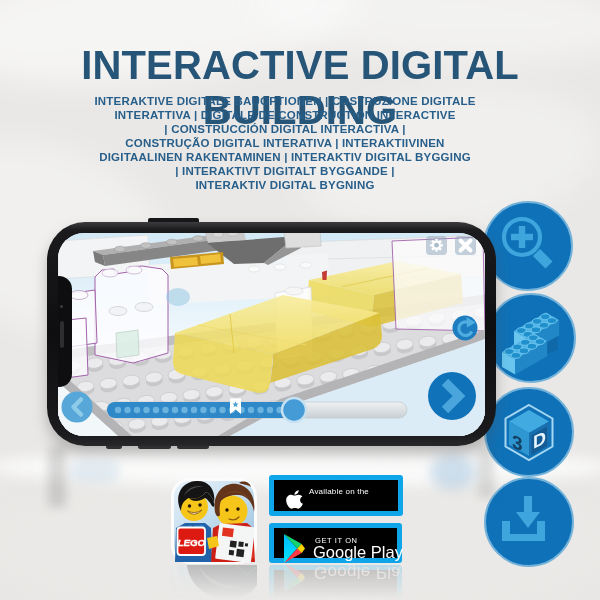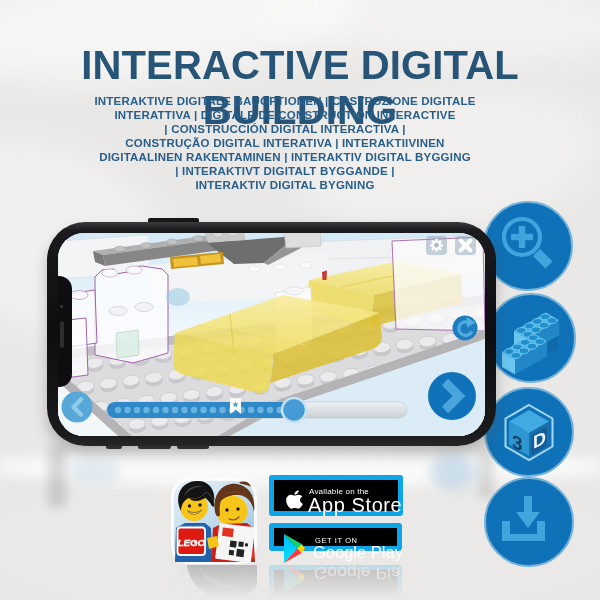--- a/index.html
+++ b/index.html
@@ -433,24 +433,23 @@
 <text x="20.3" y="67.5" font-size="9.8" font-weight="bold" font-style="italic" fill="#fff" text-anchor="middle" stroke="#fff" stroke-width="0.35">LEGO</text>
 </g>
 </g>
 </svg>
 
 <div class="badge" style="left:269px;top:475px;">
 <svg style="position:absolute;left:12px;top:9px;" width="17" height="21" viewBox="0 0 384 512" preserveAspectRatio="none">
 <path fill="#fff" d="M318.7 268.7c-.2-36.7 16.4-64.4 50-84.8-18.8-26.9-47.2-41.7-84.7-44.6-35.5-2.7-74.3 20.7-88.5 20.7-15 0-49.4-19.7-76.4-19.7C63.3 141.2 4 184.8 4 273.5q0 39.3 14.4 81.2c12.8 36.7 59 126.7 107.2 125.2 25.2-.6 43-17.9 75.8-17.9 31.8 0 48.3 17.9 76.4 17.9 48.6-.7 90.4-82.5 102.6-119.3-65.2-30.7-61.7-90-61.7-91.9zm-56.6-164.2c27.3-32.4 24.8-61.9 24-72.5-24.1 1.4-52 16.4-67.9 34.9-17.5 19.8-27.8 44.3-25.6 71.9 26.1 2 49.9-11.4 69.5-34.3z"></path>
 </svg>
 <span class="small" style="left:35px;top:7px;font-size:8px;">Available on the</span>
-<span class="big" style="left:34px;top:14px;font-size:20px;letter-spacing:0.6px;">App Store</span>
-</div>
-
-<div class="badge" style="left:269px;top:523px;width:133px;height:28px;">
+</div>
+
+<div class="badge" style="left:269px;top:523px;width:133px;height:40px;">
 <svg style="position:absolute;left:10px;top:6px;" width="21" height="29" viewBox="0 0 26.6 32" preserveAspectRatio="none">
 <defs>
 <linearGradient id="gpc" x1="0" y1="0" x2="0" y2="1">
 <stop offset="0" stop-color="#00b9ff"></stop>
             <stop offset="1" stop-color="#00e6ff"></stop>
 </linearGradient>
 <linearGradient id="barg" x1="0" y1="0" x2="0" y2="1">
 <stop offset="0" stop-color="#eef1f3"></stop>
             <stop offset="1" stop-color="#c9d0d5"></stop>
 </linearGradient>

